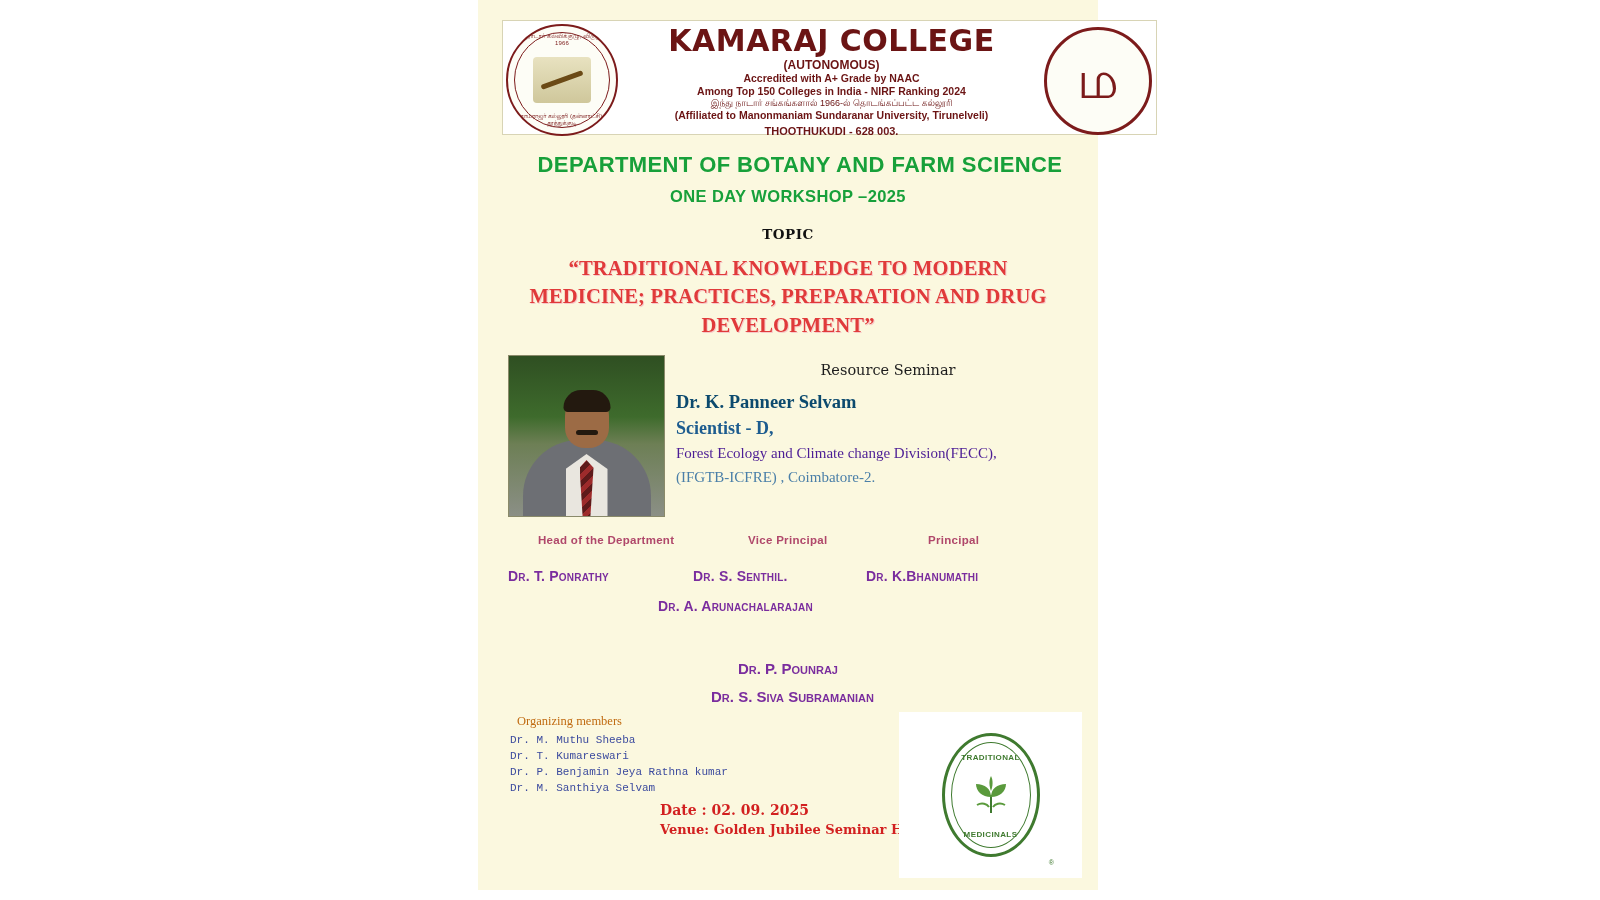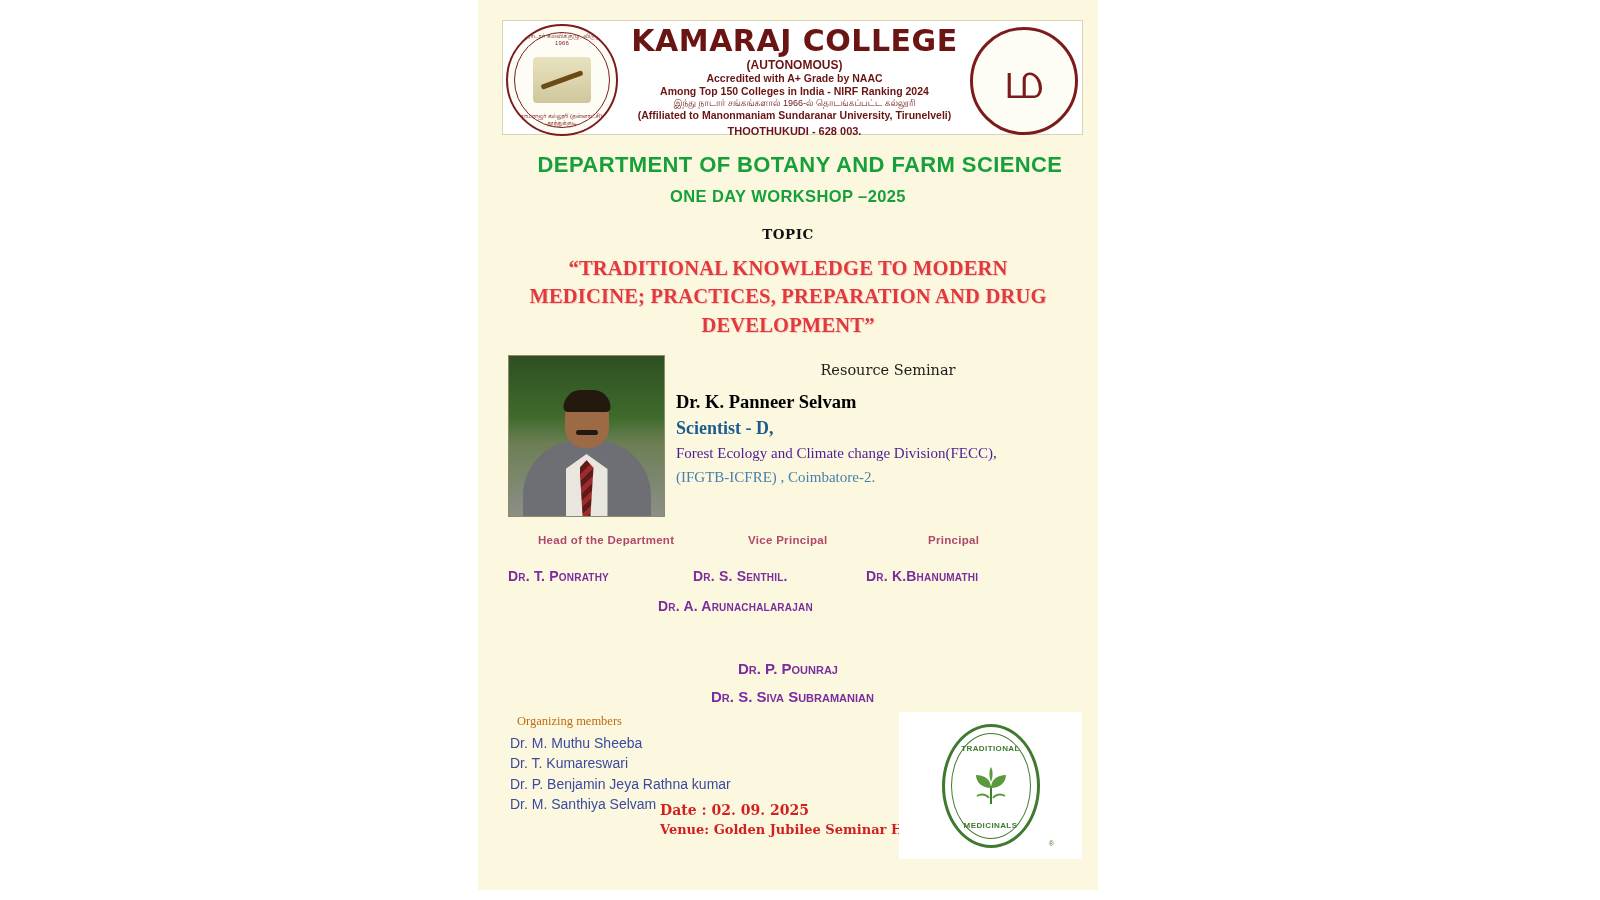--- a/index.html
+++ b/index.html
@@ -24,21 +24,21 @@
     width: 620px;
     height: 890px;
     background: #fbf8df;
   }
 
   
   .banner {
     position: absolute;
     left: 24px;
     top: 20px;
-    width: 581px;
+    width: 655px;
     height: 115px;
     background: #ffffff;
     border: 1px solid #d8d4b5;
     box-sizing: border-box;
   }
   .logo-left {
     position: absolute;
     left: 3px;
     top: 3px;
     width: 108px;
@@ -270,21 +270,21 @@
     font-size: 14.5px;
     color: #1d1d1d;
     font-family: "DejaVu Serif", serif;
   }
   .rp-name {
     position: absolute;
     left: 198px;
     top: 392px;
     font-size: 18.5px;
     font-weight: bold;
-    color: #000000;
+    color: #0c4a6e;
     font-family: "Liberation Serif", serif;
   }
   .rp-desig {
     position: absolute;
     left: 198px;
     top: 418px;
     font-size: 18px;
     font-weight: bold;
     color: #1d5c8f;
     font-family: "Liberation Serif", serif;
@@ -377,24 +377,24 @@
     top: 714px;
     font-size: 12.5px;
     color: #c06a10;
     font-family: "Liberation Serif", serif;
     margin-left: 7px;
   }
   .members-list {
     position: absolute;
     left: 32px;
     top: 733px;
-    font-size: 14px;
+    font-size: 11px;
     color: #3b4a9e;
     line-height: 1.45;
-    font-family: Liberation Sans, sans-serif;
+    font-family: Liberation Mono, monospace;
   }
   .members-list div { white-space: nowrap; }
 
   .date-line {
     position: absolute;
     left: 182px;
     top: 802px;
     font-size: 14px;
     font-weight: bold;
     color: #d22020;
@@ -409,21 +409,21 @@
     color: #d22020;
     font-family: "DejaVu Serif", serif;
   }
 
   
   .tm-logo {
     position: absolute;
     left: 421px;
     top: 712px;
     width: 183px;
-    height: 147px;
+    height: 166px;
     background: #ffffff;
   }
   .tm-oval {
     position: absolute;
     left: 50%;
     top: 50%;
     transform: translate(-50%,-50%);
     width: 92px;
     height: 118px;
     border-radius: 50%;

